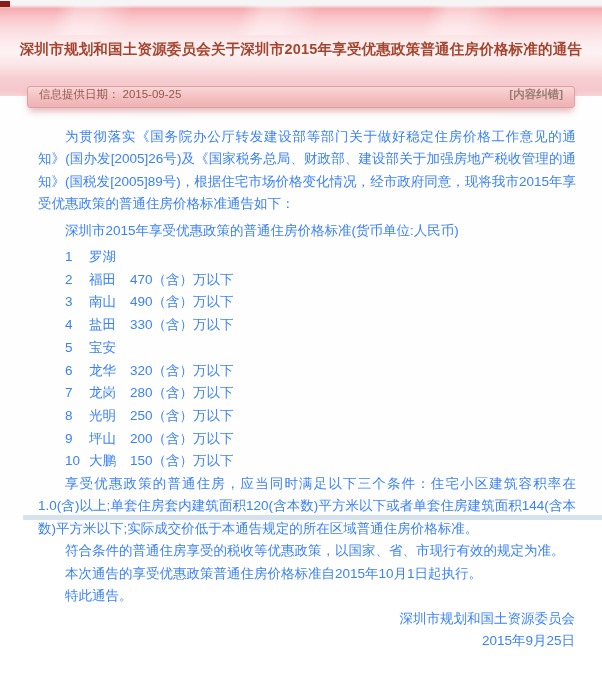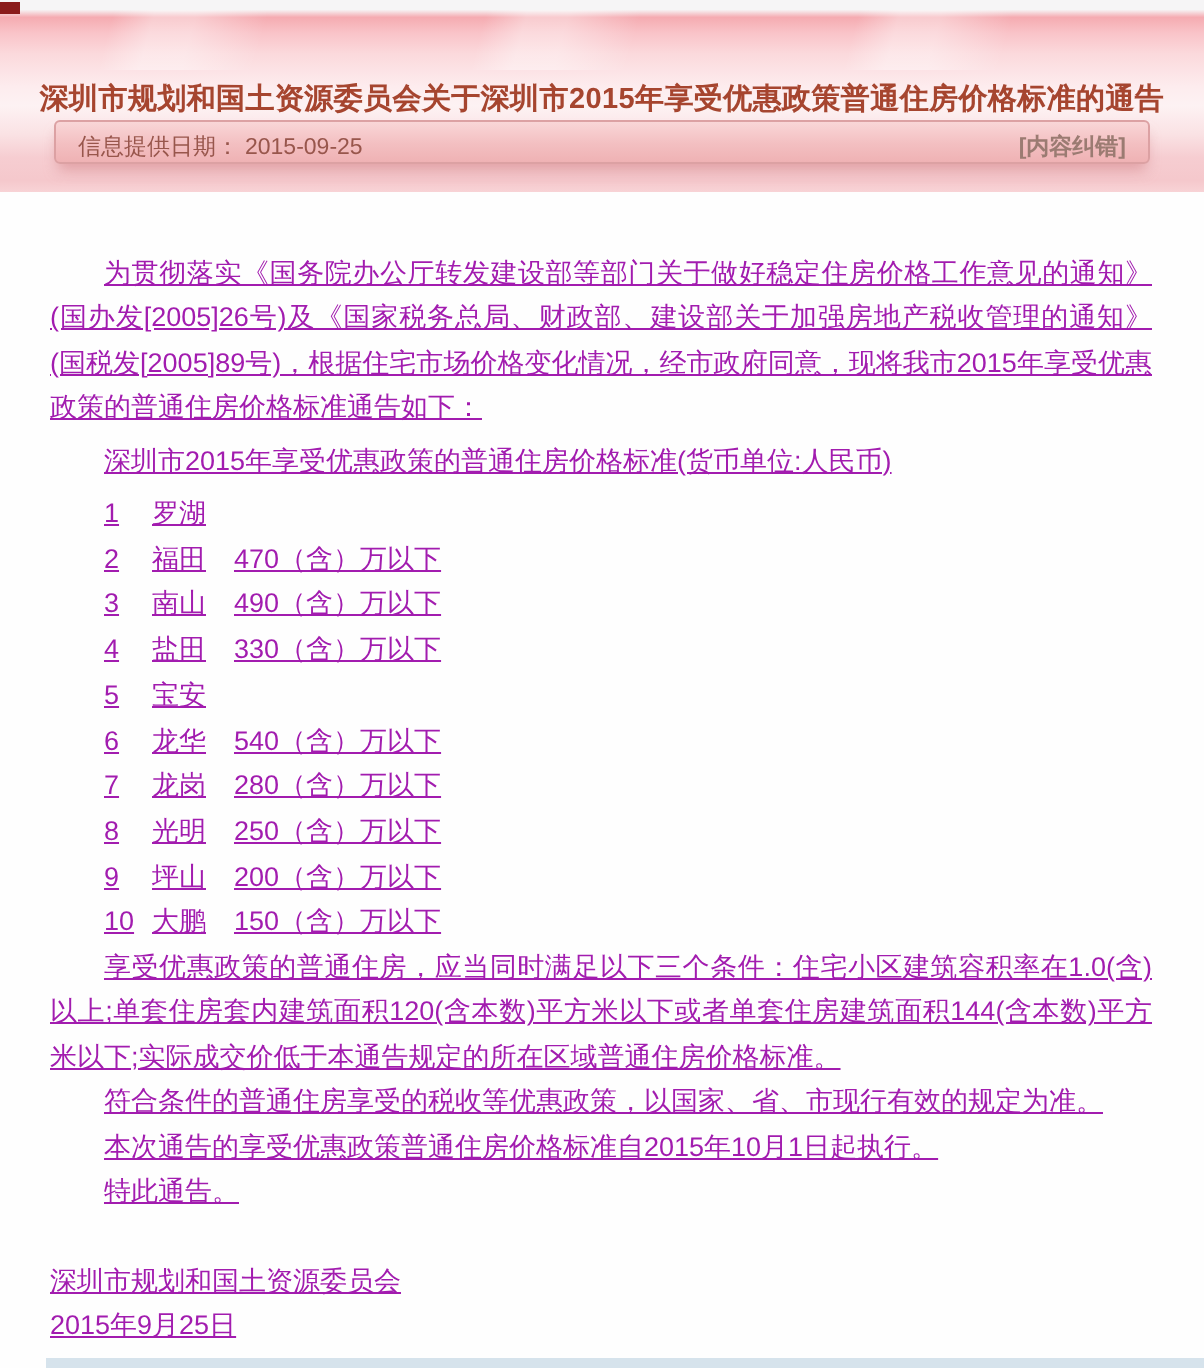--- a/index.html
+++ b/index.html
@@ -1,21 +1,21 @@
 <!DOCTYPE html>
 <html><head>
 <meta charset="utf-8">
 <style>
   html,body { margin:0; padding:0; }
   body {
     width:602px; height:684px; overflow:hidden;
     font-family:"Liberation Sans","DejaVu Sans",sans-serif;
     background:#ffffff;
   }
-  .page { position:relative; width:602px; height:684px; background:#fefefe; }
+  .page { position:relative; width:602px; height:520px; background:#fefefe; }
 
   
   .header {
     position:relative; height:96px;
     background:linear-gradient(180deg,
       #f6f5f6 0%, #f6f5f6 5%,
       #f5abb1 9%,
       #f9c3c8 17%,
       #fbd9dc 28%,
       #fdecee 45%,
@@ -39,49 +39,48 @@
   }
   .page-title {
     margin:0; padding-top:40px;
     text-align:center;
     font-size:14.5px; font-weight:bold; letter-spacing:.2px;
     color:#a6452f;
     position:relative; z-index:2;
   }
   .info-bar {
     position:relative; z-index:2;
-    margin:1px 27px 0 27px; height:20px;
+    margin:27px 27px 0 27px; height:20px;
     border:1px solid #dca1a3; border-radius:3px;
     background:linear-gradient(180deg,#f9d6d7 0%,#f3bfc1 55%,#efb2b4 100%);
-    display:flex; align-items:flex-end; justify-content:space-between;
+    display:flex; align-items:flex-start; justify-content:space-between;
     padding:0 11px; font-size:11.5px;
     box-shadow:0 5px 7px -2px rgba(213,137,142,.65);
   }
   .info-date { color:#98564c; white-space:nowrap; }
   .info-date .date-value { margin-left:3px; }
   .correction-link { color:#9b7b72; text-decoration:none; cursor:pointer; white-space:nowrap;font-weight:bold; }
 
   
   .doc {
-    padding:30px 26px 0 25px;
-    font-size:13.5px; color:#a21caf; line-height:22.4px;
+    padding:30px 26px 0 38px;
+    font-size:13.5px; color:#3b82f6; line-height:22.4px;
     text-align:justify;
-    text-decoration:underline;
   }
   .doc p { margin:0; }
   .indent { text-indent:2em; }
   .block-gap { margin-top:4px !important; }
 
   .price-list { margin-left:2em; line-height:22.7px; }
   .price-row { display:flex; }
   .col-no { width:24px; flex:0 0 24px; }
   .col-district { width:41px; flex:0 0 41px; }
   .col-price { flex:1; }
 
-  .signature { text-align:left; padding-right:1px;margin-top:22px; }
+  .signature { text-align:right; padding-right:1px; }
 
   .bottom-strip {
     position:absolute; bottom:0; left:23px; right:0; height:5px;
     background:#d6e3ec;
   }
 </style>
 </head>
 <body>
 
 <div class="page">
@@ -121,21 +120,21 @@
           <span class="col-district">盐田</span>
           <span class="col-price">330（含）万以下</span>
       </div>
       <div class="price-row">
         <span class="col-no">5</span>
           <span class="col-district">宝安</span>
       </div>
       <div class="price-row">
         <span class="col-no">6</span>
           <span class="col-district">龙华</span>
-          <span class="col-price">540（含）万以下</span>
+          <span class="col-price">320（含）万以下</span>
       </div>
       <div class="price-row">
         <span class="col-no">7</span>
           <span class="col-district">龙岗</span>
           <span class="col-price">280（含）万以下</span>
       </div>
       <div class="price-row">
         <span class="col-no">8</span>
           <span class="col-district">光明</span>
           <span class="col-price">250（含）万以下</span>

